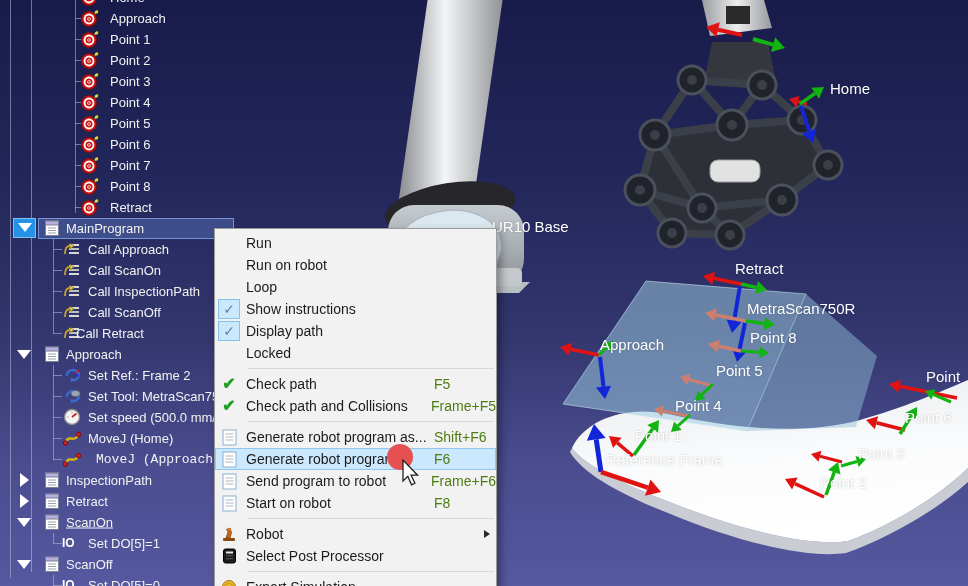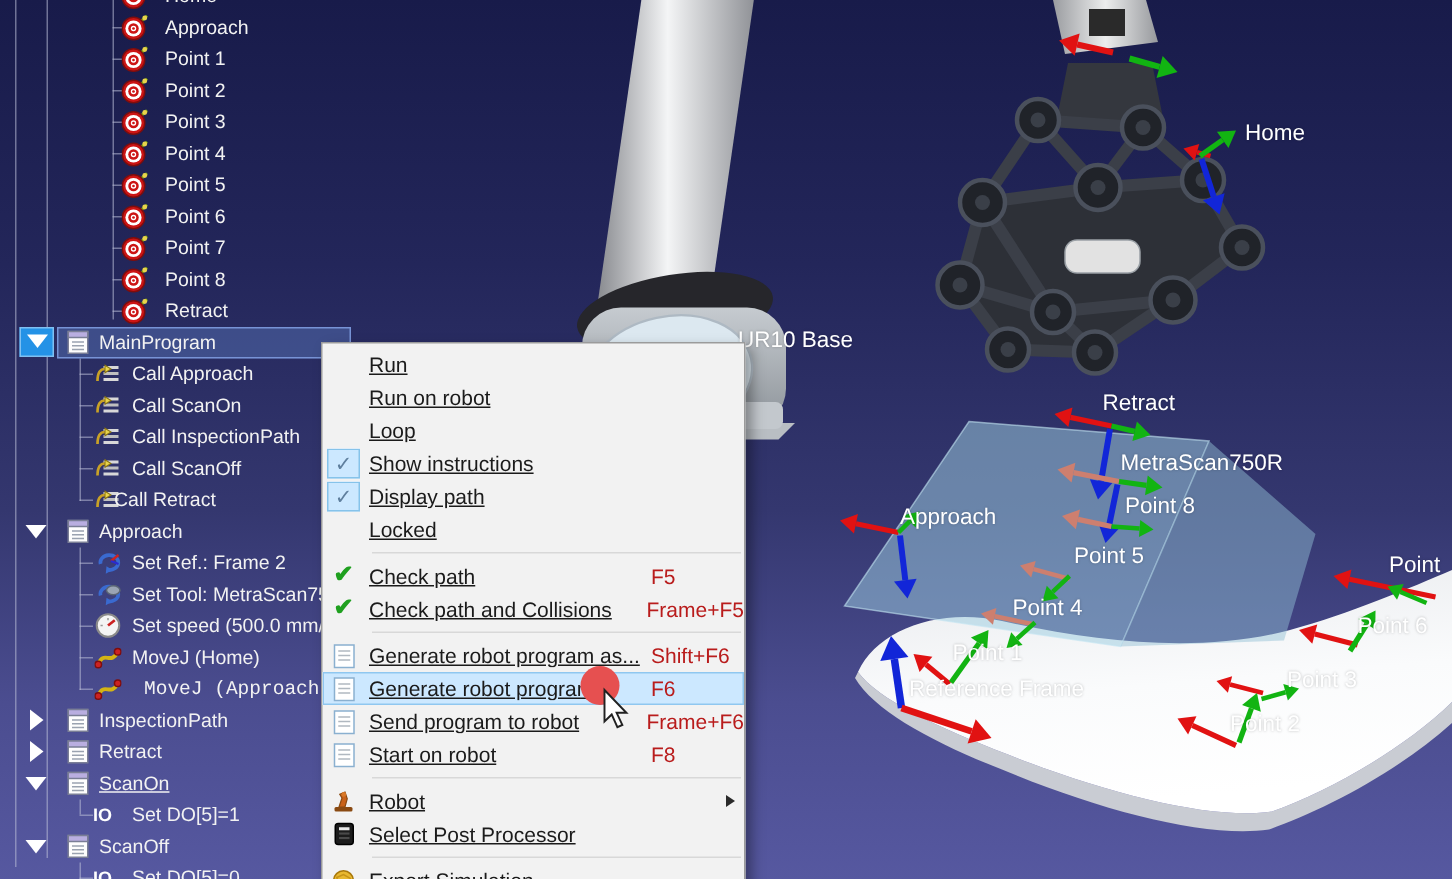--- a/index.html
+++ b/index.html
@@ -30,22 +30,22 @@
   
   #menu{position:absolute;left:214px;top:228px;width:283px;z-index:30;background:#f2f2f2;
     border:1px solid #9b9b9b;box-shadow:4px 4px 8px rgba(0,0,0,.35);padding:3px 0;box-sizing:border-box;}
   .mi{height:22px;display:flex;align-items:center;font-size:14px;color:#1b1b1b;position:relative;}
   .mi.hl{background:#cce8ff;box-shadow:inset 0 0 0 1px #8fc7f0;}
   .mi-icon{width:22px;height:20px;margin-left:3px;margin-right:6px;flex:none;
     display:flex;align-items:center;justify-content:center;}
   .mi-icon.toggled{background:#cce8ff;box-shadow:inset 0 0 0 1px #86c3ea;}
   .chk{color:#5f7f9e;font-size:14px;line-height:1;}
   .gchk{color:#1fa01f;font-weight:bold;font-size:16px;line-height:1;}
-  .mi-label{width:188px;white-space:nowrap;overflow:hidden;text-decoration:underline;}
-  .mi-short{flex:1;white-space:nowrap;color:#b91c1c;}
+  .mi-label{width:188px;white-space:nowrap;overflow:hidden;}
+  .mi-short{flex:1;white-space:nowrap;color:#4d7c0f;}
   .mi-sub{width:0;height:0;border-top:4px solid transparent;border-bottom:4px solid transparent;
     border-left:6px solid #2a2a2a;margin-right:6px;}
   .msep{height:1px;background:#d8d8d8;margin:4px 2px 4px 33px;}
   
   #cursor{position:absolute;left:384px;top:441px;z-index:40;}
 </style>
 </head>
 <body>
 <div id="stage">
 

